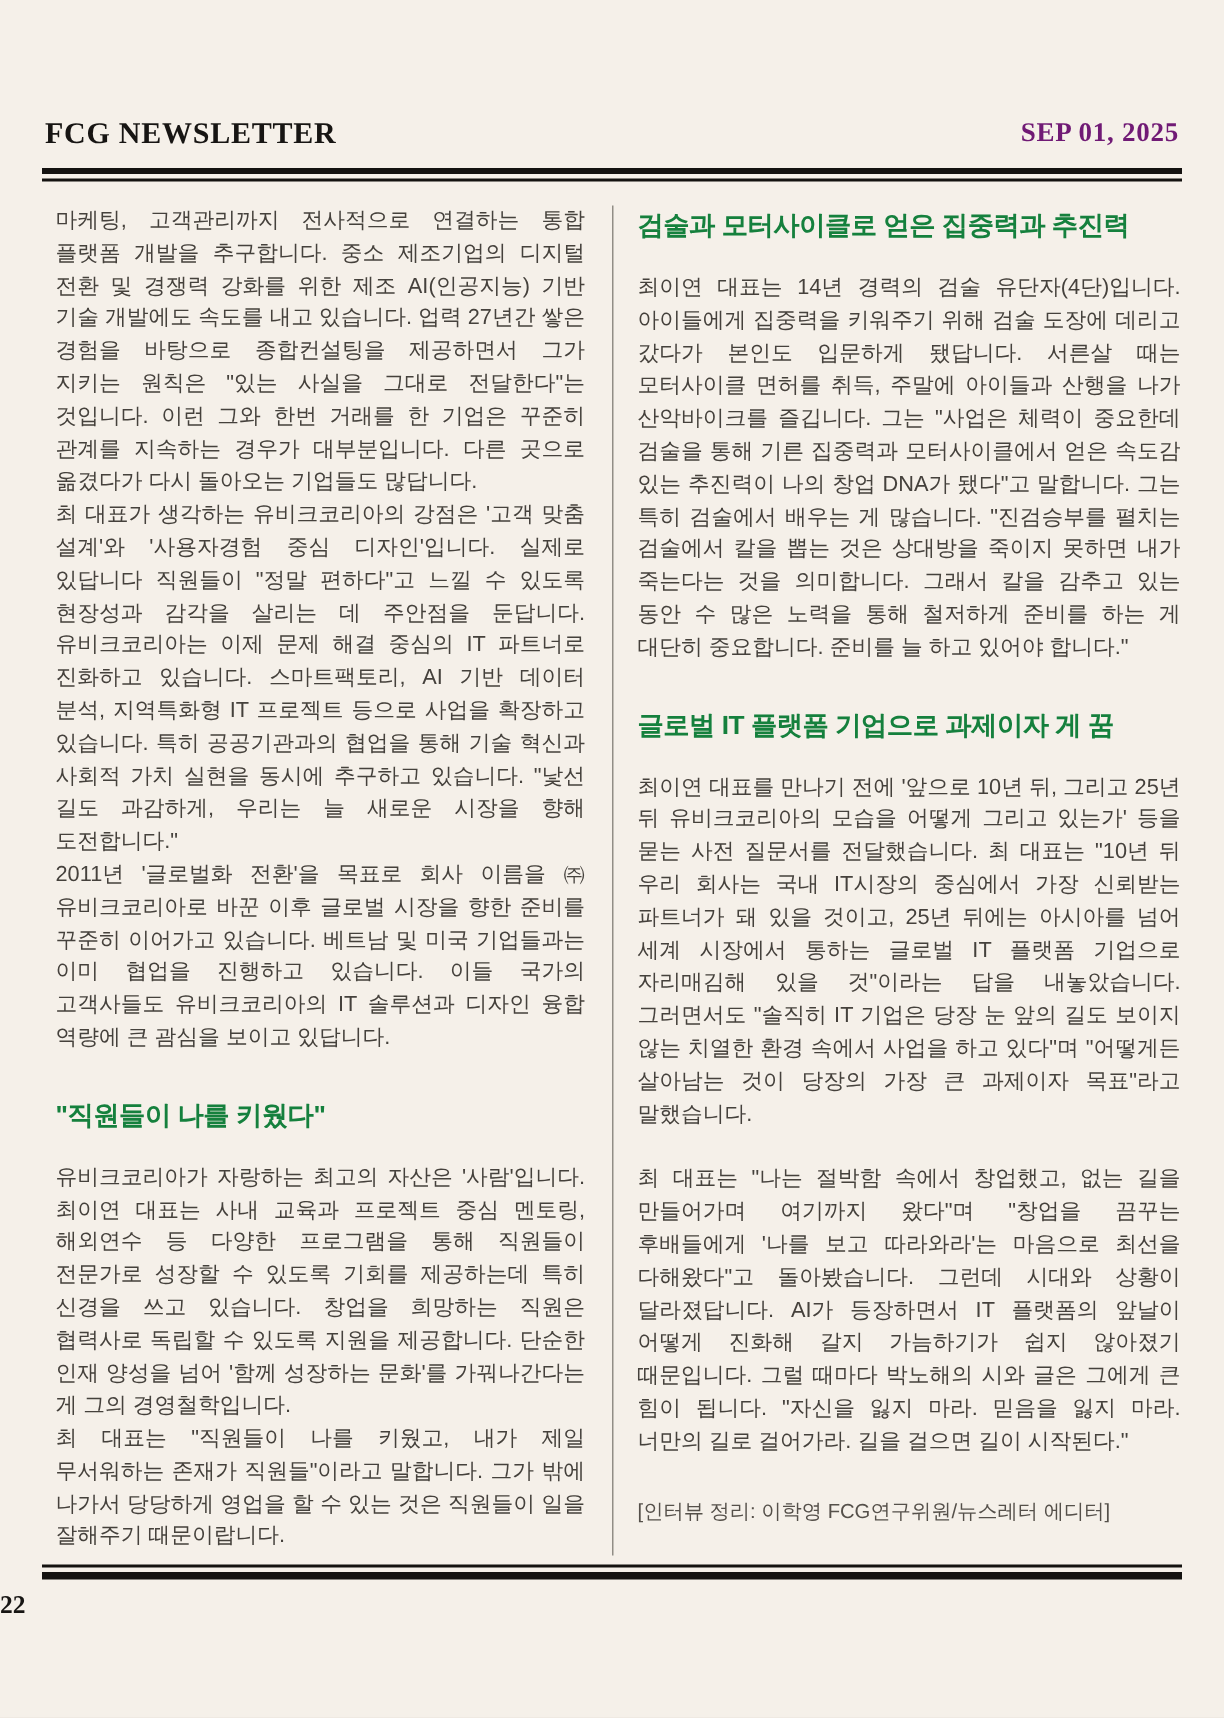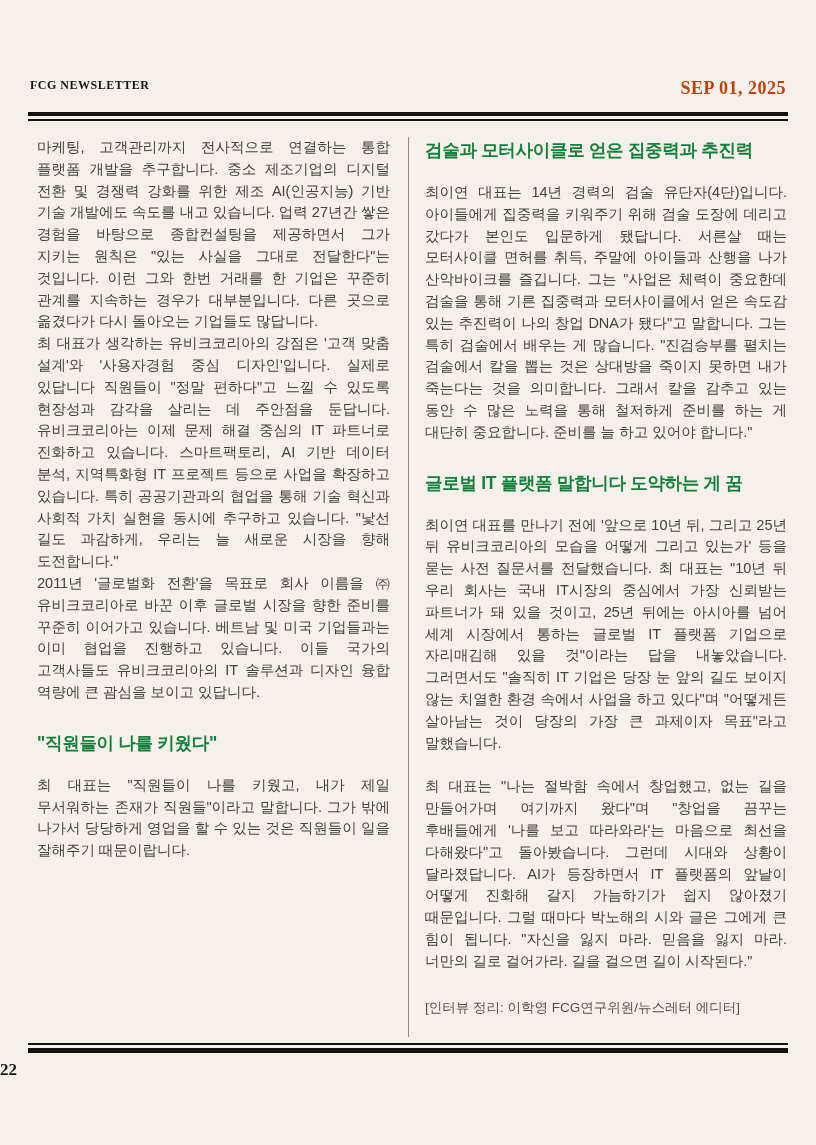--- a/index.html
+++ b/index.html
@@ -10,28 +10,28 @@
     height: 1145px;
     margin: 0 auto;
     background: #f5f0e9;
     overflow: hidden;
     font-family: "Liberation Sans", "DejaVu Sans", sans-serif;
   }
   
   .brand {
     position: absolute; left: 30px; top: 78px;
     font-family: "Liberation Serif", "DejaVu Serif", serif;
-    font-weight: bold; font-size: 12px; letter-spacing: 0.5px;
+    font-weight: bold; font-size: 20px; letter-spacing: 0.5px;
     color: #171513;
   }
   .issue-date {
     position: absolute; right: 30px; top: 78px;
     font-family: "Liberation Serif", "DejaVu Serif", serif;
     font-weight: bold; font-size: 18px; letter-spacing: 0.5px;
-    color: #c2410c;
+    color: #701a75;
   }
   .rule-top-thick { position: absolute; left: 28px; right: 28px; top: 112px; height: 4px; background: #141210; }
   .rule-top-thin  { position: absolute; left: 28px; right: 28px; top: 119px; height: 2px; background: #141210; }
   
   .columns {
     position: absolute; left: 37px; right: 29px; top: 137px; height: 900px;
     display: flex; align-items: stretch;
   }
   .col { font-size: 14.5px; line-height: 21.8px; color: #45413c; }
   .col-left  { width: 353px; flex: none; }
@@ -75,29 +75,30 @@
   <div class="rule-top-thick"></div>
   <div class="rule-top-thin"></div>
 
   <div class="columns">
 
     <div class="col col-left">
       <p>마케팅, 고객관리까지 전사적으로 연결하는 통합 플랫폼 개발을 추구합니다. 중소 제조기업의 디지털 전환 및 경쟁력 강화를 위한 제조 AI(인공지능) 기반 기술 개발에도 속도를 내고 있습니다. 업력 27년간 쌓은 경험을 바탕으로 종합컨설팅을 제공하면서 그가 지키는 원칙은 "있는 사실을 그대로 전달한다"는 것입니다. 이런 그와 한번 거래를 한 기업은 꾸준히 관계를 지속하는 경우가 대부분입니다. 다른 곳으로 옮겼다가 다시 돌아오는 기업들도 많답니다.</p>
       <p>최 대표가 생각하는 유비크코리아의 강점은 '고객 맞춤 설계'와 '사용자경험 중심 디자인'입니다. 실제로 있답니다 직원들이 "정말 편하다"고 느낄 수 있도록 현장성과 감각을 살리는 데 주안점을 둔답니다. 유비크코리아는 이제 문제 해결 중심의 IT 파트너로 진화하고 있습니다. 스마트팩토리, AI 기반 데이터 분석, 지역특화형 IT 프로젝트 등으로 사업을 확장하고 있습니다. 특히 공공기관과의 협업을 통해 기술 혁신과 사회적 가치 실현을 동시에 추구하고 있습니다. "낯선 길도 과감하게, 우리는 늘 새로운 시장을 향해 도전합니다."</p>
       <p>2011년 '글로벌화 전환'을 목표로 회사 이름을 ㈜유비크코리아로 바꾼 이후 글로벌 시장을 향한 준비를 꾸준히 이어가고 있습니다. 베트남 및 미국 기업들과는 이미 협업을 진행하고 있습니다. 이들 국가의 고객사들도 유비크코리아의 IT 솔루션과 디자인 융합 역량에 큰 괌심을 보이고 있답니다.</p>
       <h2>"직원들이 나를 키웠다"</h2>
+      <p>유비크코리아가 자랑하는 최고의 자산은 '사람'입니다. 최이연 대표는 사내 교육과 프로젝트 중심 멘토링, 해외연수 등 다양한 프로그램을 통해 직원들이 전문가로 성장할 수 있도록 기회를 제공하는데 특히 신경을 쓰고 있습니다. 창업을 희망하는 직원은 협력사로 독립할 수 있도록 지원을 제공합니다. 단순한 인재 양성을 넘어 '함께 성장하는 문화'를 가꿔나간다는 게 그의 경영철학입니다.</p>
       <p>최 대표는 "직원들이 나를 키웠고, 내가 제일 무서워하는 존재가 직원들"이라고 말합니다. 그가 밖에 나가서 당당하게 영업을 할 수 있는 것은 직원들이 일을 잘해주기 때문이랍니다.</p>
     </div>
 
     <div class="divider"></div>
 
     <div class="col col-right">
       <h2 class="first">검술과 모터사이클로 얻은 집중력과 추진력</h2>
       <p>최이연 대표는 14년 경력의 검술 유단자(4단)입니다. 아이들에게 집중력을 키워주기 위해 검술 도장에 데리고 갔다가 본인도 입문하게 됐답니다. 서른살 때는 모터사이클 면허를 취득, 주말에 아이들과 산행을 나가 산악바이크를 즐깁니다. 그는 "사업은 체력이 중요한데 검술을 통해 기른 집중력과 모터사이클에서 얻은 속도감 있는 추진력이 나의 창업 DNA가 됐다"고 말합니다. 그는 특히 검술에서 배우는 게 많습니다. "진검승부를 펼치는 검술에서 칼을 뽑는 것은 상대방을 죽이지 못하면 내가 죽는다는 것을 의미합니다. 그래서 칼을 감추고 있는 동안 수 많은 노력을 통해 철저하게 준비를 하는 게 대단히 중요합니다. 준비를 늘 하고 있어야 합니다."</p>
-      <h2>글로벌 IT 플랫폼 말합니다 도약하는 게 꿈</h2>
+      <h2>글로벌 IT 플랫폼 기업으로 과제이자 게 꿈</h2>
       <p>최이연 대표를 만나기 전에 '앞으로 10년 뒤, 그리고 25년 뒤 유비크코리아의 모습을 어떻게 그리고 있는가' 등을 묻는 사전 질문서를 전달했습니다. 최 대표는 "10년 뒤 우리 회사는 국내 IT시장의 중심에서 가장 신뢰받는 파트너가 돼 있을 것이고, 25년 뒤에는 아시아를 넘어 세계 시장에서 통하는 글로벌 IT 플랫폼 기업으로 자리매김해 있을 것"이라는 답을 내놓았습니다. 그러면서도 "솔직히 IT 기업은 당장 눈 앞의 길도 보이지 않는 치열한 환경 속에서 사업을 하고 있다"며 "어떻게든 살아남는 것이 당장의 가장 큰 과제이자 목표"라고 말했습니다.</p>
       <p class="para-gap">최 대표는 "나는 절박함 속에서 창업했고, 없는 길을 만들어가며 여기까지 왔다"며 "창업을 끔꾸는 후배들에게 '나를 보고 따라와라'는 마음으로 최선을 다해왔다"고 돌아봤습니다. 그런데 시대와 상황이 달라졌답니다. AI가 등장하면서 IT 플랫폼의 앞날이 어떻게 진화해 갈지 가늠하기가 쉽지 않아졌기 때문입니다. 그럴 때마다 박노해의 시와 글은 그에게 큰 힘이 됩니다. "자신을 잃지 마라. 믿음을 잃지 마라. 너만의 길로 걸어가라. 길을 걸으면 길이 시작된다."</p>
       <p class="credit">[인터뷰 정리: 이학영 FCG연구위원/뉴스레터 에디터]</p>
     </div>
 
   </div>
 
   <div class="rule-bottom-thin"></div>
   <div class="rule-bottom-thick"></div>
   <div class="page-number">22</div>

